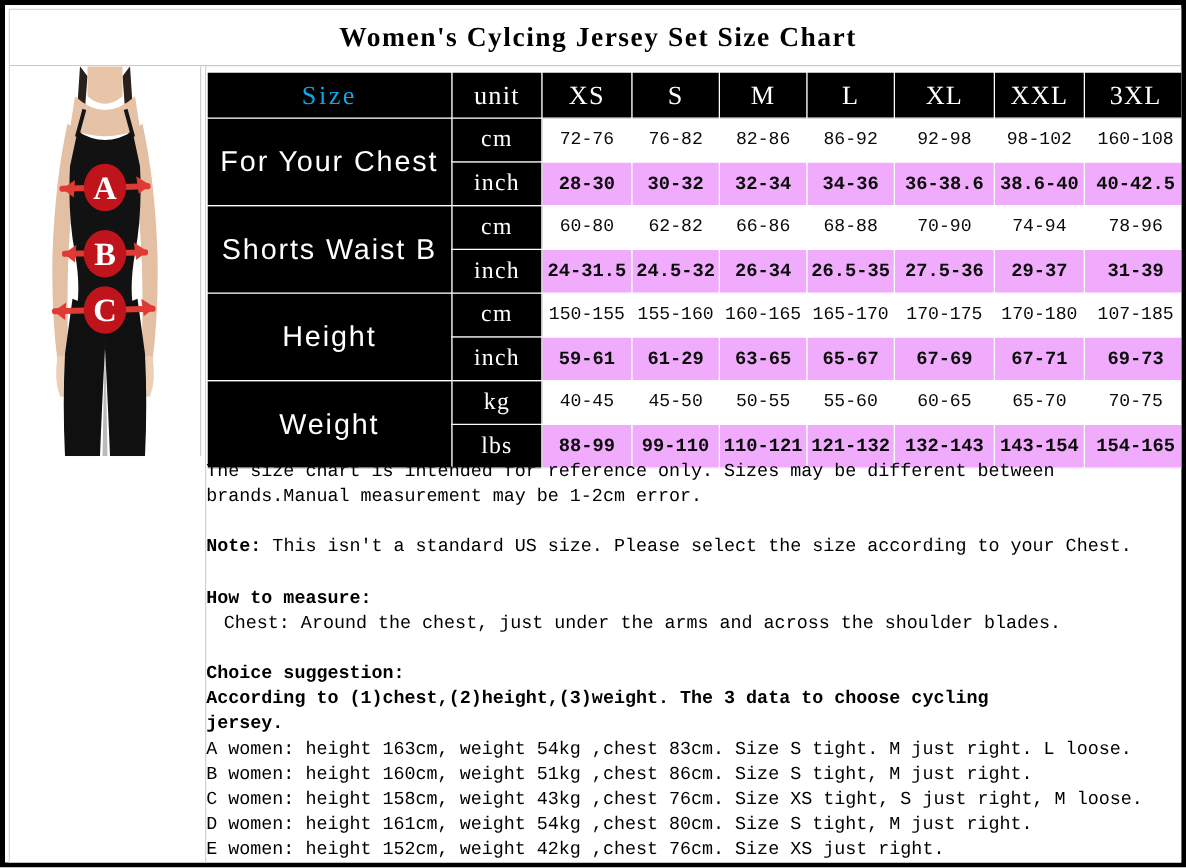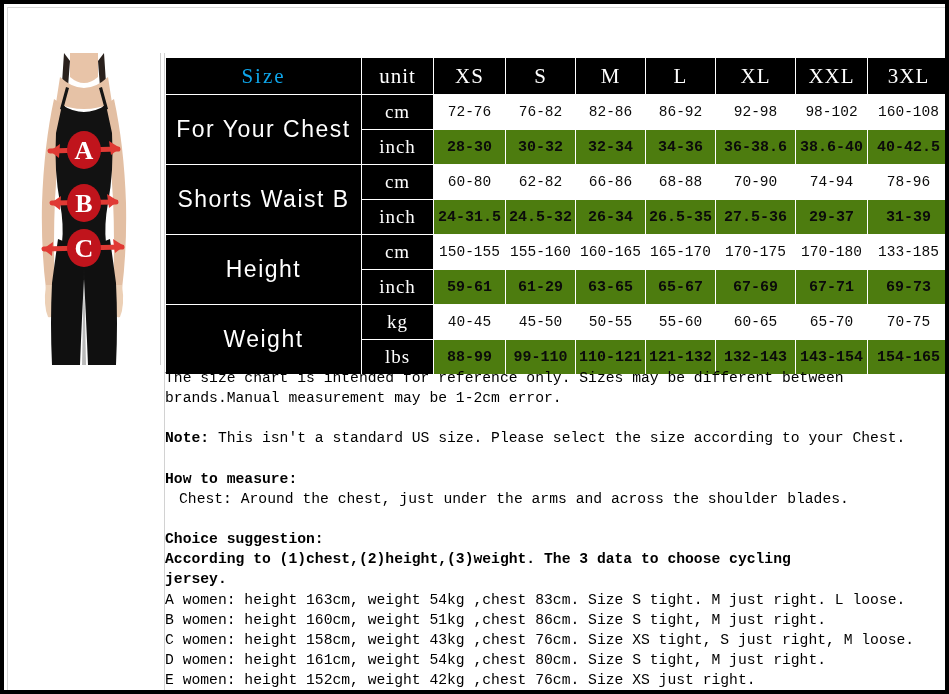--- a/index.html
+++ b/index.html
@@ -129,21 +129,21 @@
   }
   .val-cell {
     background: #ffffff;
     color: #0b0b0b;
     font-size: 14.5px;
     height: 34px;
     border: 1px solid #e2e2e2;
     margin-left: 36px;
   }
   .val-cell.alt {
-    background: #4d7c0f;
+    background: #f0abfc;
     font-weight: bold;
     font-size: 15px;
     border: 1px solid #ffffff;
   }
 
   
   .notes {
     position: absolute;
     left: 157px;
     top: 360px;
@@ -169,20 +169,23 @@
     height: 643px;
     background: #d2d2d2;
   }
 </style>
 </head>
 <body>
 
 <div id="page">
   <div id="inner">
 
+    <div class="title-bar">
+      <div class="title-text">Women's Cylcing Jersey Set Size Chart</div>
+    </div>
 
     <div class="divider-v"></div>
 
     <div class="photo-pane">
       <svg class="photo-figure" viewBox="0 0 152 312" preserveAspectRatio="none">
         <rect x="0" y="0" width="152" height="312" fill="#ffffff"></rect>
 
         <path d="M56 0 L54 30 L52 55 L56 60 L60 34 L62 8 Z" fill="#2a211d"></path>
         <path d="M96 0 L98 30 L100 58 L96 62 L92 34 L90 8 Z" fill="#2a211d"></path>
 
@@ -298,21 +301,21 @@
           </tr>
           <tr>
             <td class="rowlabel-cell" rowspan="2">Height</td>
             <td class="unit-cell">cm</td>
             <td class="val-cell">150-155</td>
             <td class="val-cell">155-160</td>
             <td class="val-cell">160-165</td>
             <td class="val-cell">165-170</td>
             <td class="val-cell">170-175</td>
             <td class="val-cell">170-180</td>
-            <td class="val-cell">133-185</td>
+            <td class="val-cell">107-185</td>
           </tr>
           <tr>
             <td class="unit-cell">inch</td>
             <td class="val-cell alt">59-61</td>
             <td class="val-cell alt">61-29</td>
             <td class="val-cell alt">63-65</td>
             <td class="val-cell alt">65-67</td>
             <td class="val-cell alt">67-69</td>
             <td class="val-cell alt">67-71</td>
             <td class="val-cell alt">69-73</td>

